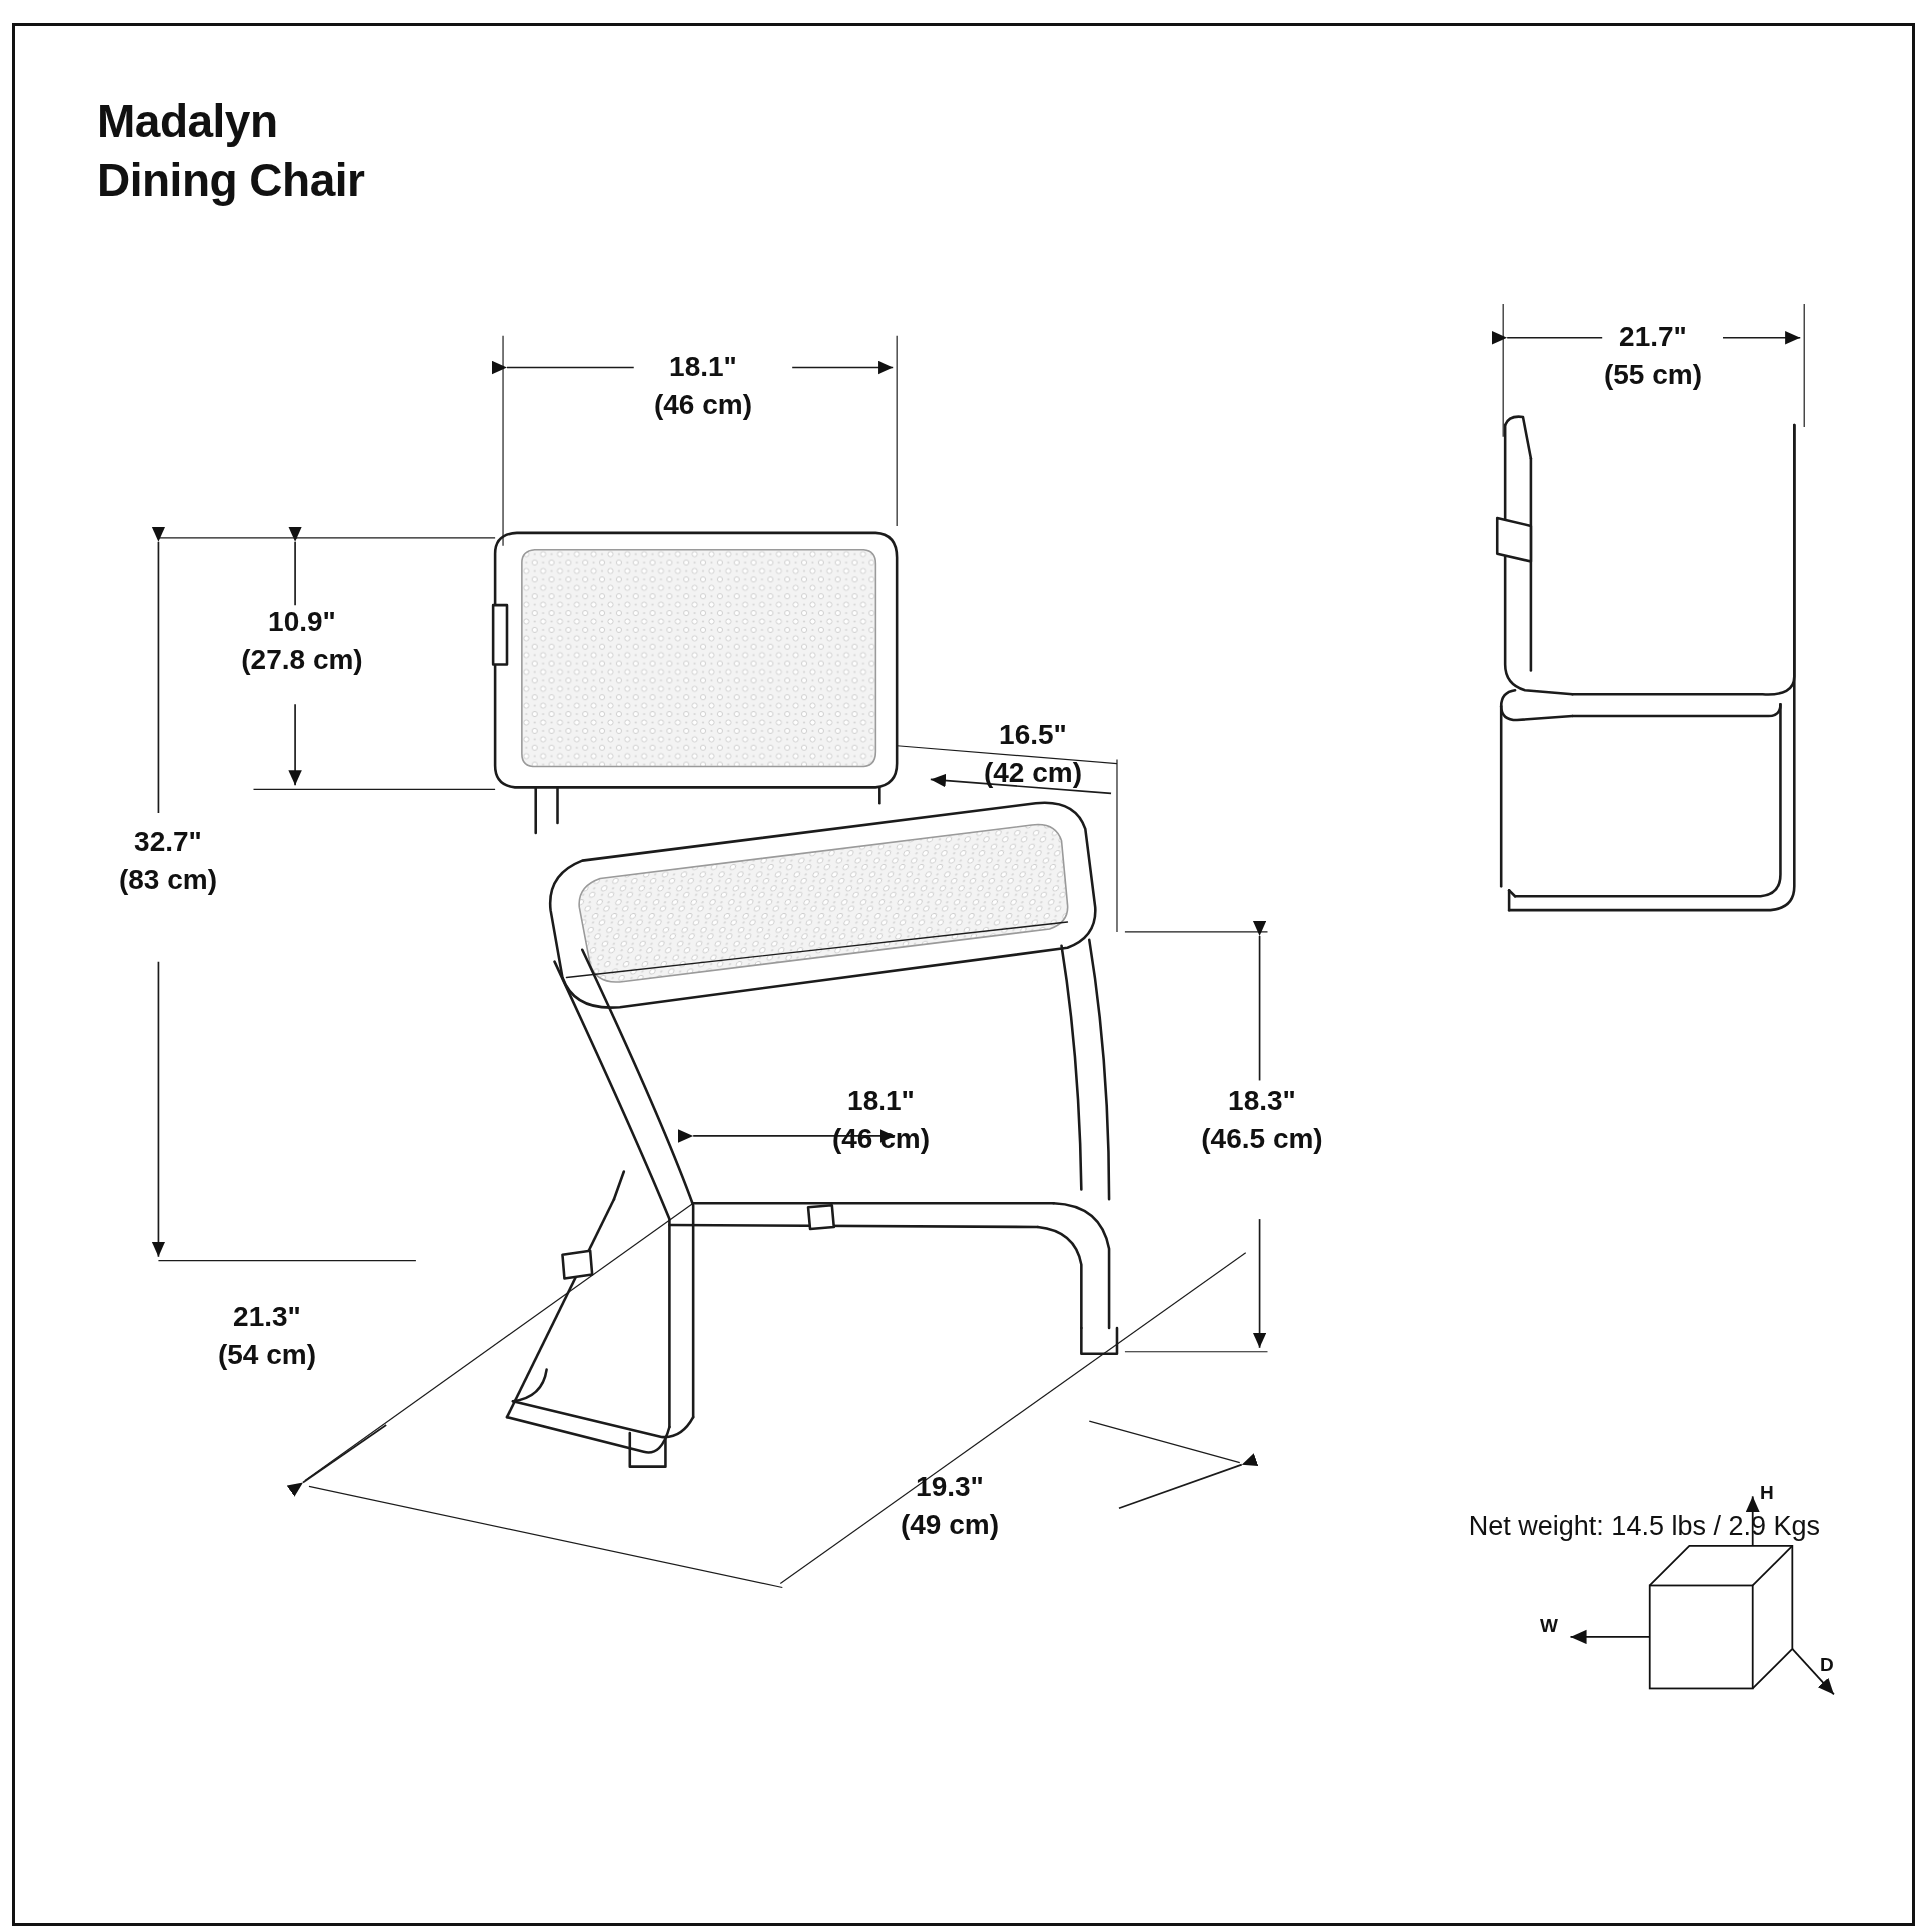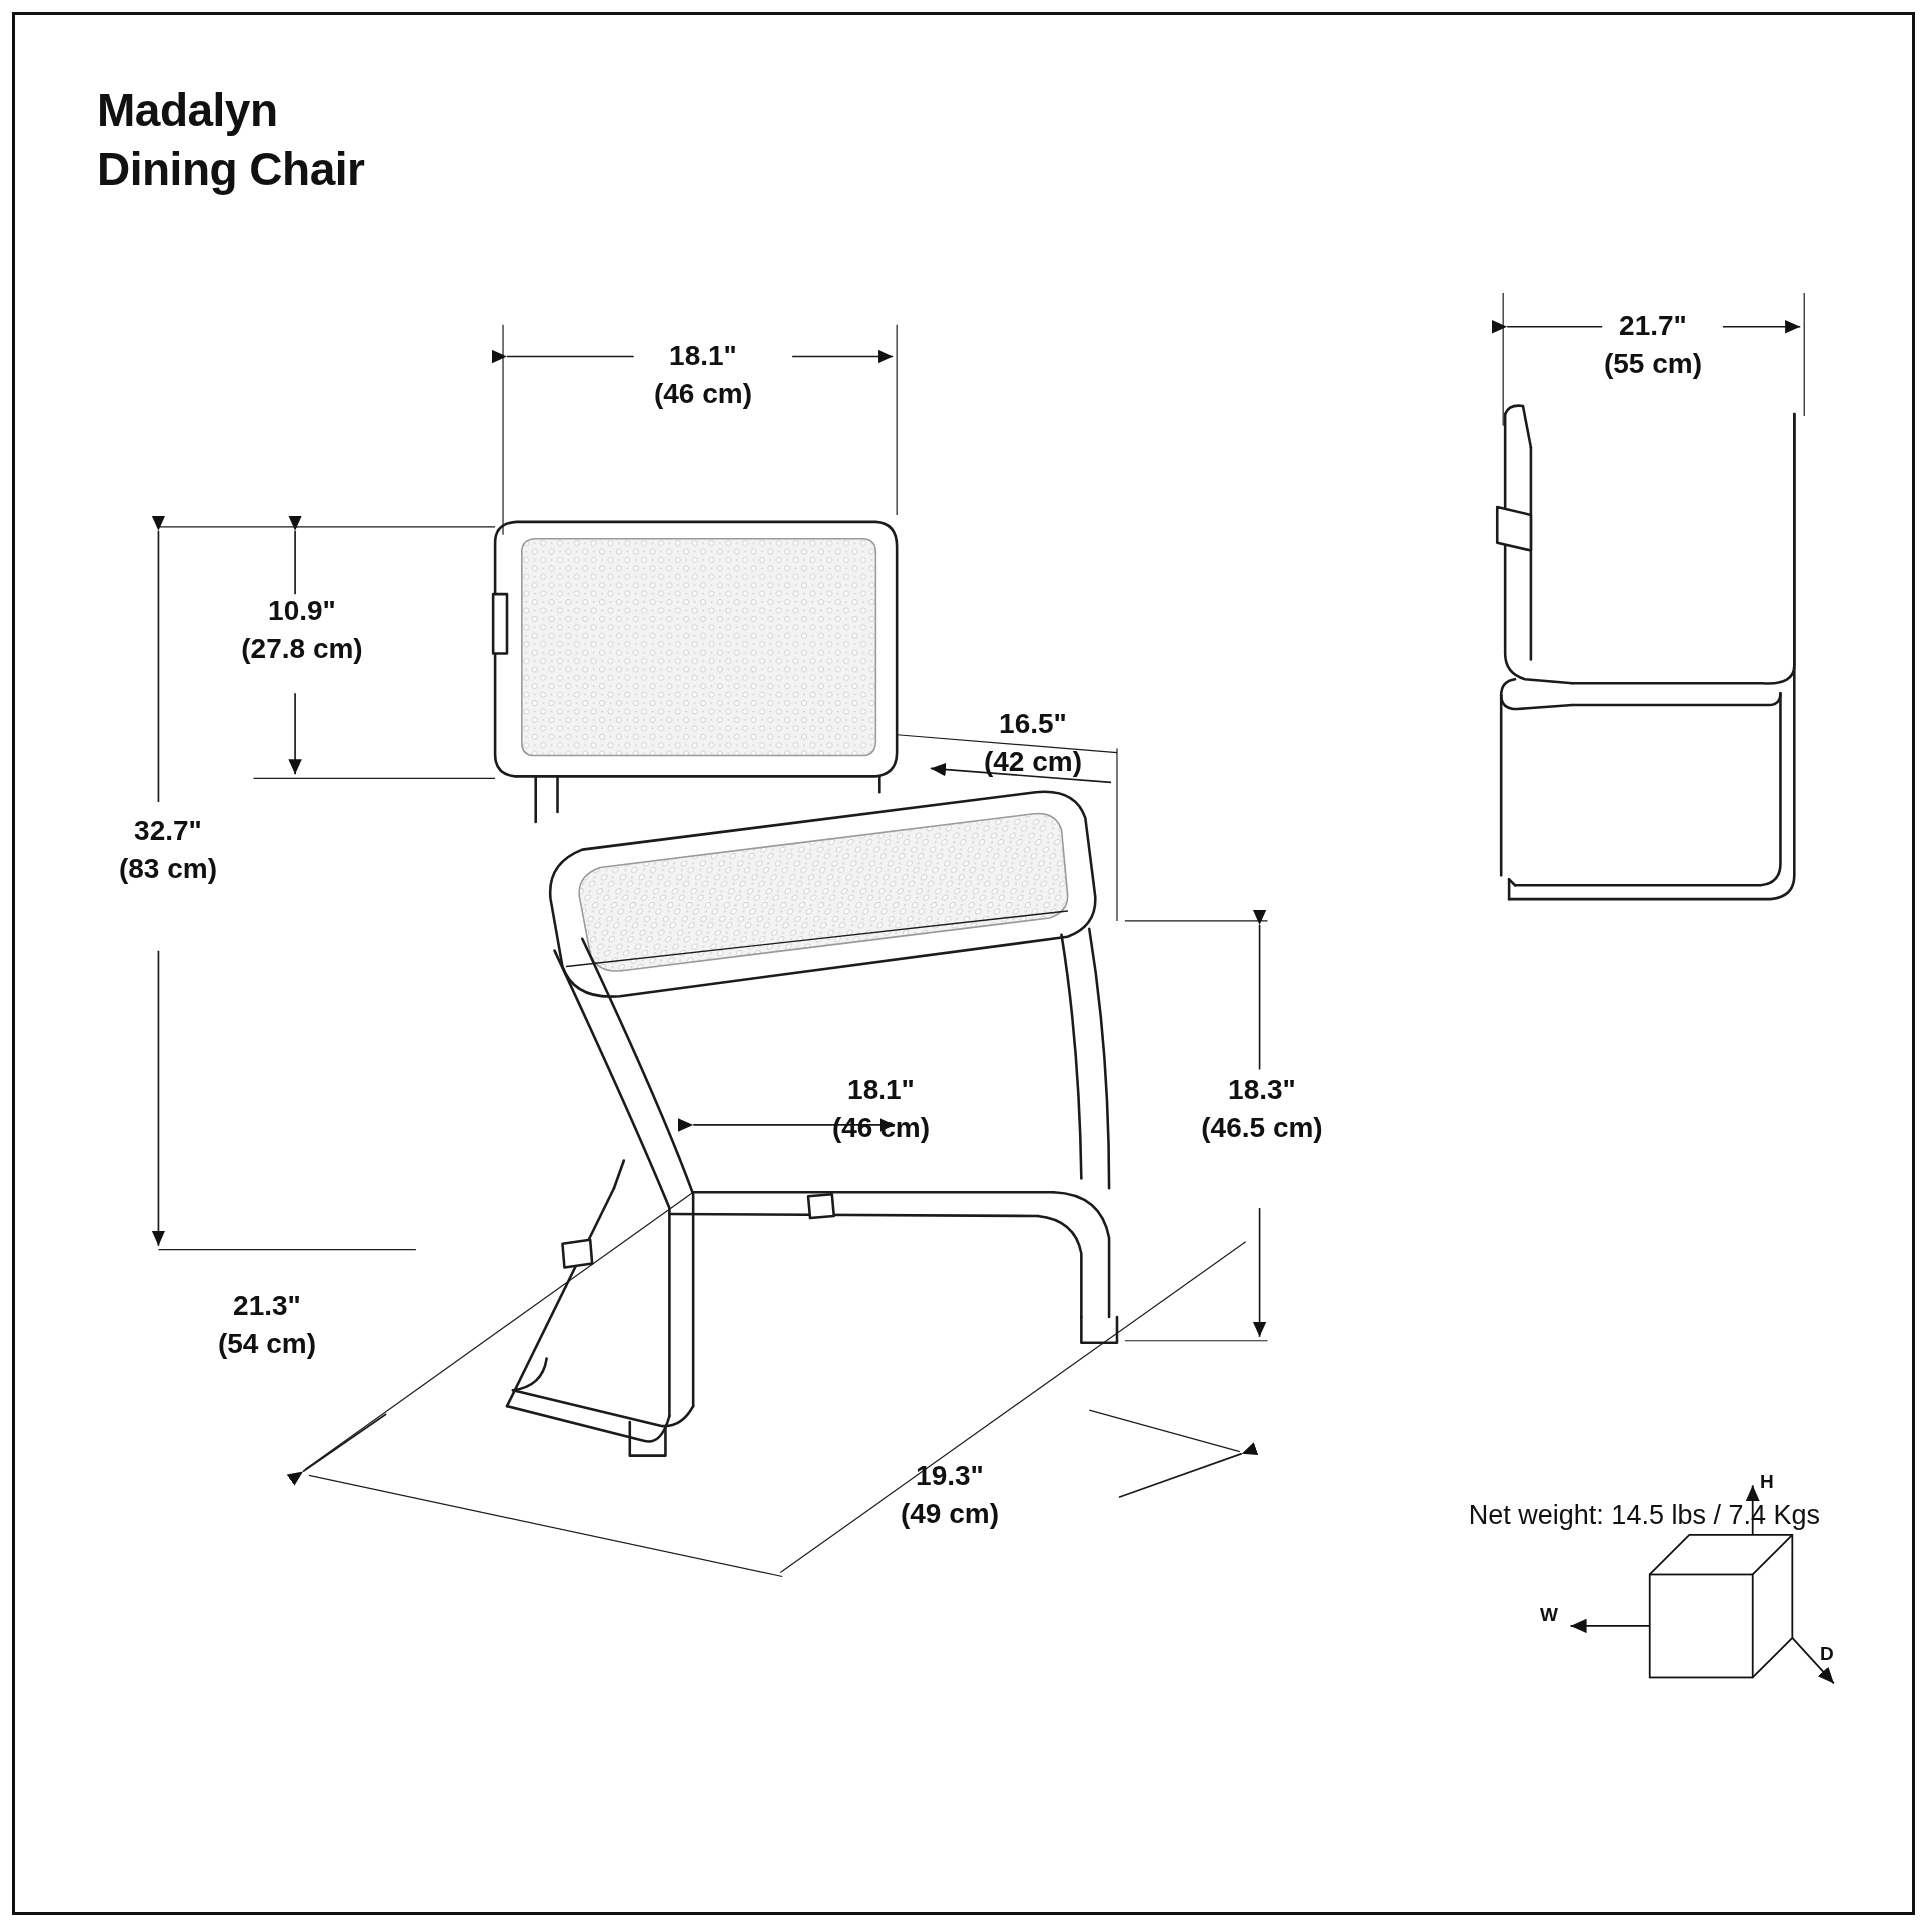--- a/index.html
+++ b/index.html
@@ -12,20 +12,21 @@
     height: 1927px;
     font-family: "Liberation Sans", sans-serif;
     overflow: hidden;
   }
   #page {
     position: relative;
     width: 1927px;
     height: 1638px;
     box-sizing: border-box;
     background: #ffffff;
+    margin-top: 11px;
   }
   .frame {
     position: absolute;
     left: 12px;
     top: 12px;
     width: 1903px;
     height: 1903px;
     border: 3px solid #111111;
     box-sizing: border-box;
   }
@@ -247,17 +248,17 @@
 
   <div class="dimtext" style="left:1554px; top:307px; width:198px;">21.7"
 (55 cm)</div>
 
   <div class="axis-label" style="left:1760px; top:1471px;">H</div>
   <div class="axis-label" style="left:1540px; top:1604px;">W</div>
   <div class="axis-label" style="left:1820px; top:1643px;">D</div>
 
   <div class="netweight">
     <b>Net weight:</b>
-    <span>14.5 lbs / 7.4 Kgs</span>
+    <span>14.5 lbs / 2.9 Kgs</span>
   </div>
 
 </div>
 
 
 </body></html>

